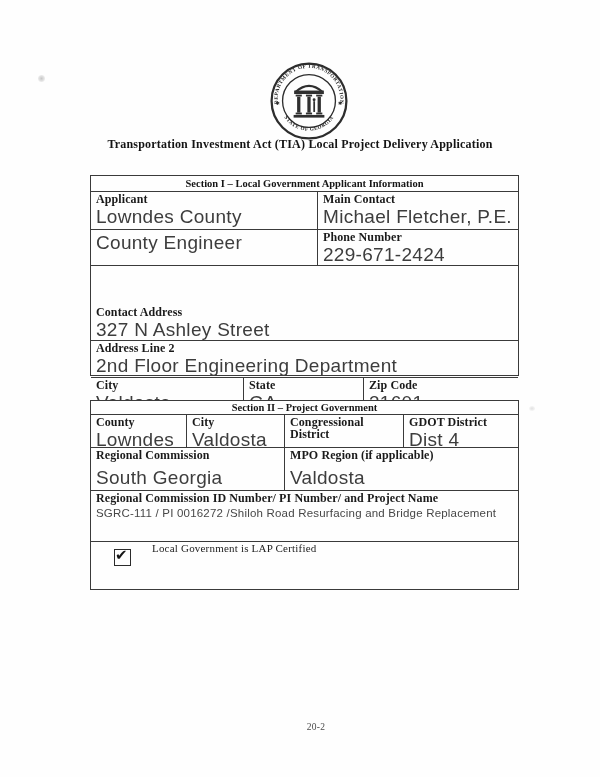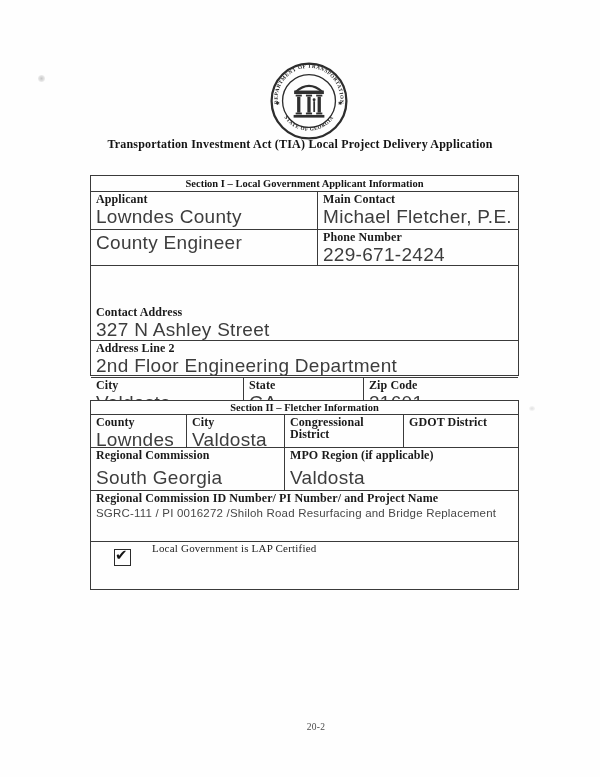--- a/index.html
+++ b/index.html
@@ -147,36 +147,37 @@
         <div class="val">GA</div>
       </div>
       <div class="cell c-zip">
         <div class="lbl">Zip Code</div>
         <div class="val">31601</div>
       </div>
     </div>
   </div>
 
   <div class="tbl tbl2">
-    <div class="sec-head">Section II – Fletcher Information</div>
+    <div class="sec-head">Section II – Project Government</div>
 
     <div class="row r2-1">
       <div class="cell c2-county">
         <div class="lbl">County</div>
         <div class="val">Lowndes</div>
       </div>
       <div class="cell c2-city">
         <div class="lbl">City</div>
         <div class="val">Valdosta</div>
       </div>
       <div class="cell c2-cd">
         <div class="lbl">Congressional District</div>
       </div>
       <div class="cell c2-gdot">
         <div class="lbl">GDOT District</div>
+        <div class="val">Dist 4</div>
       </div>
     </div>
 
     <div class="row r2-2">
       <div class="cell c2-rc">
         <div class="lbl">Regional Commission</div>
         <div class="val" style="margin-top:6px">South Georgia</div>
       </div>
       <div class="cell c2-mpo">
         <div class="lbl">MPO Region (if applicable)</div>

